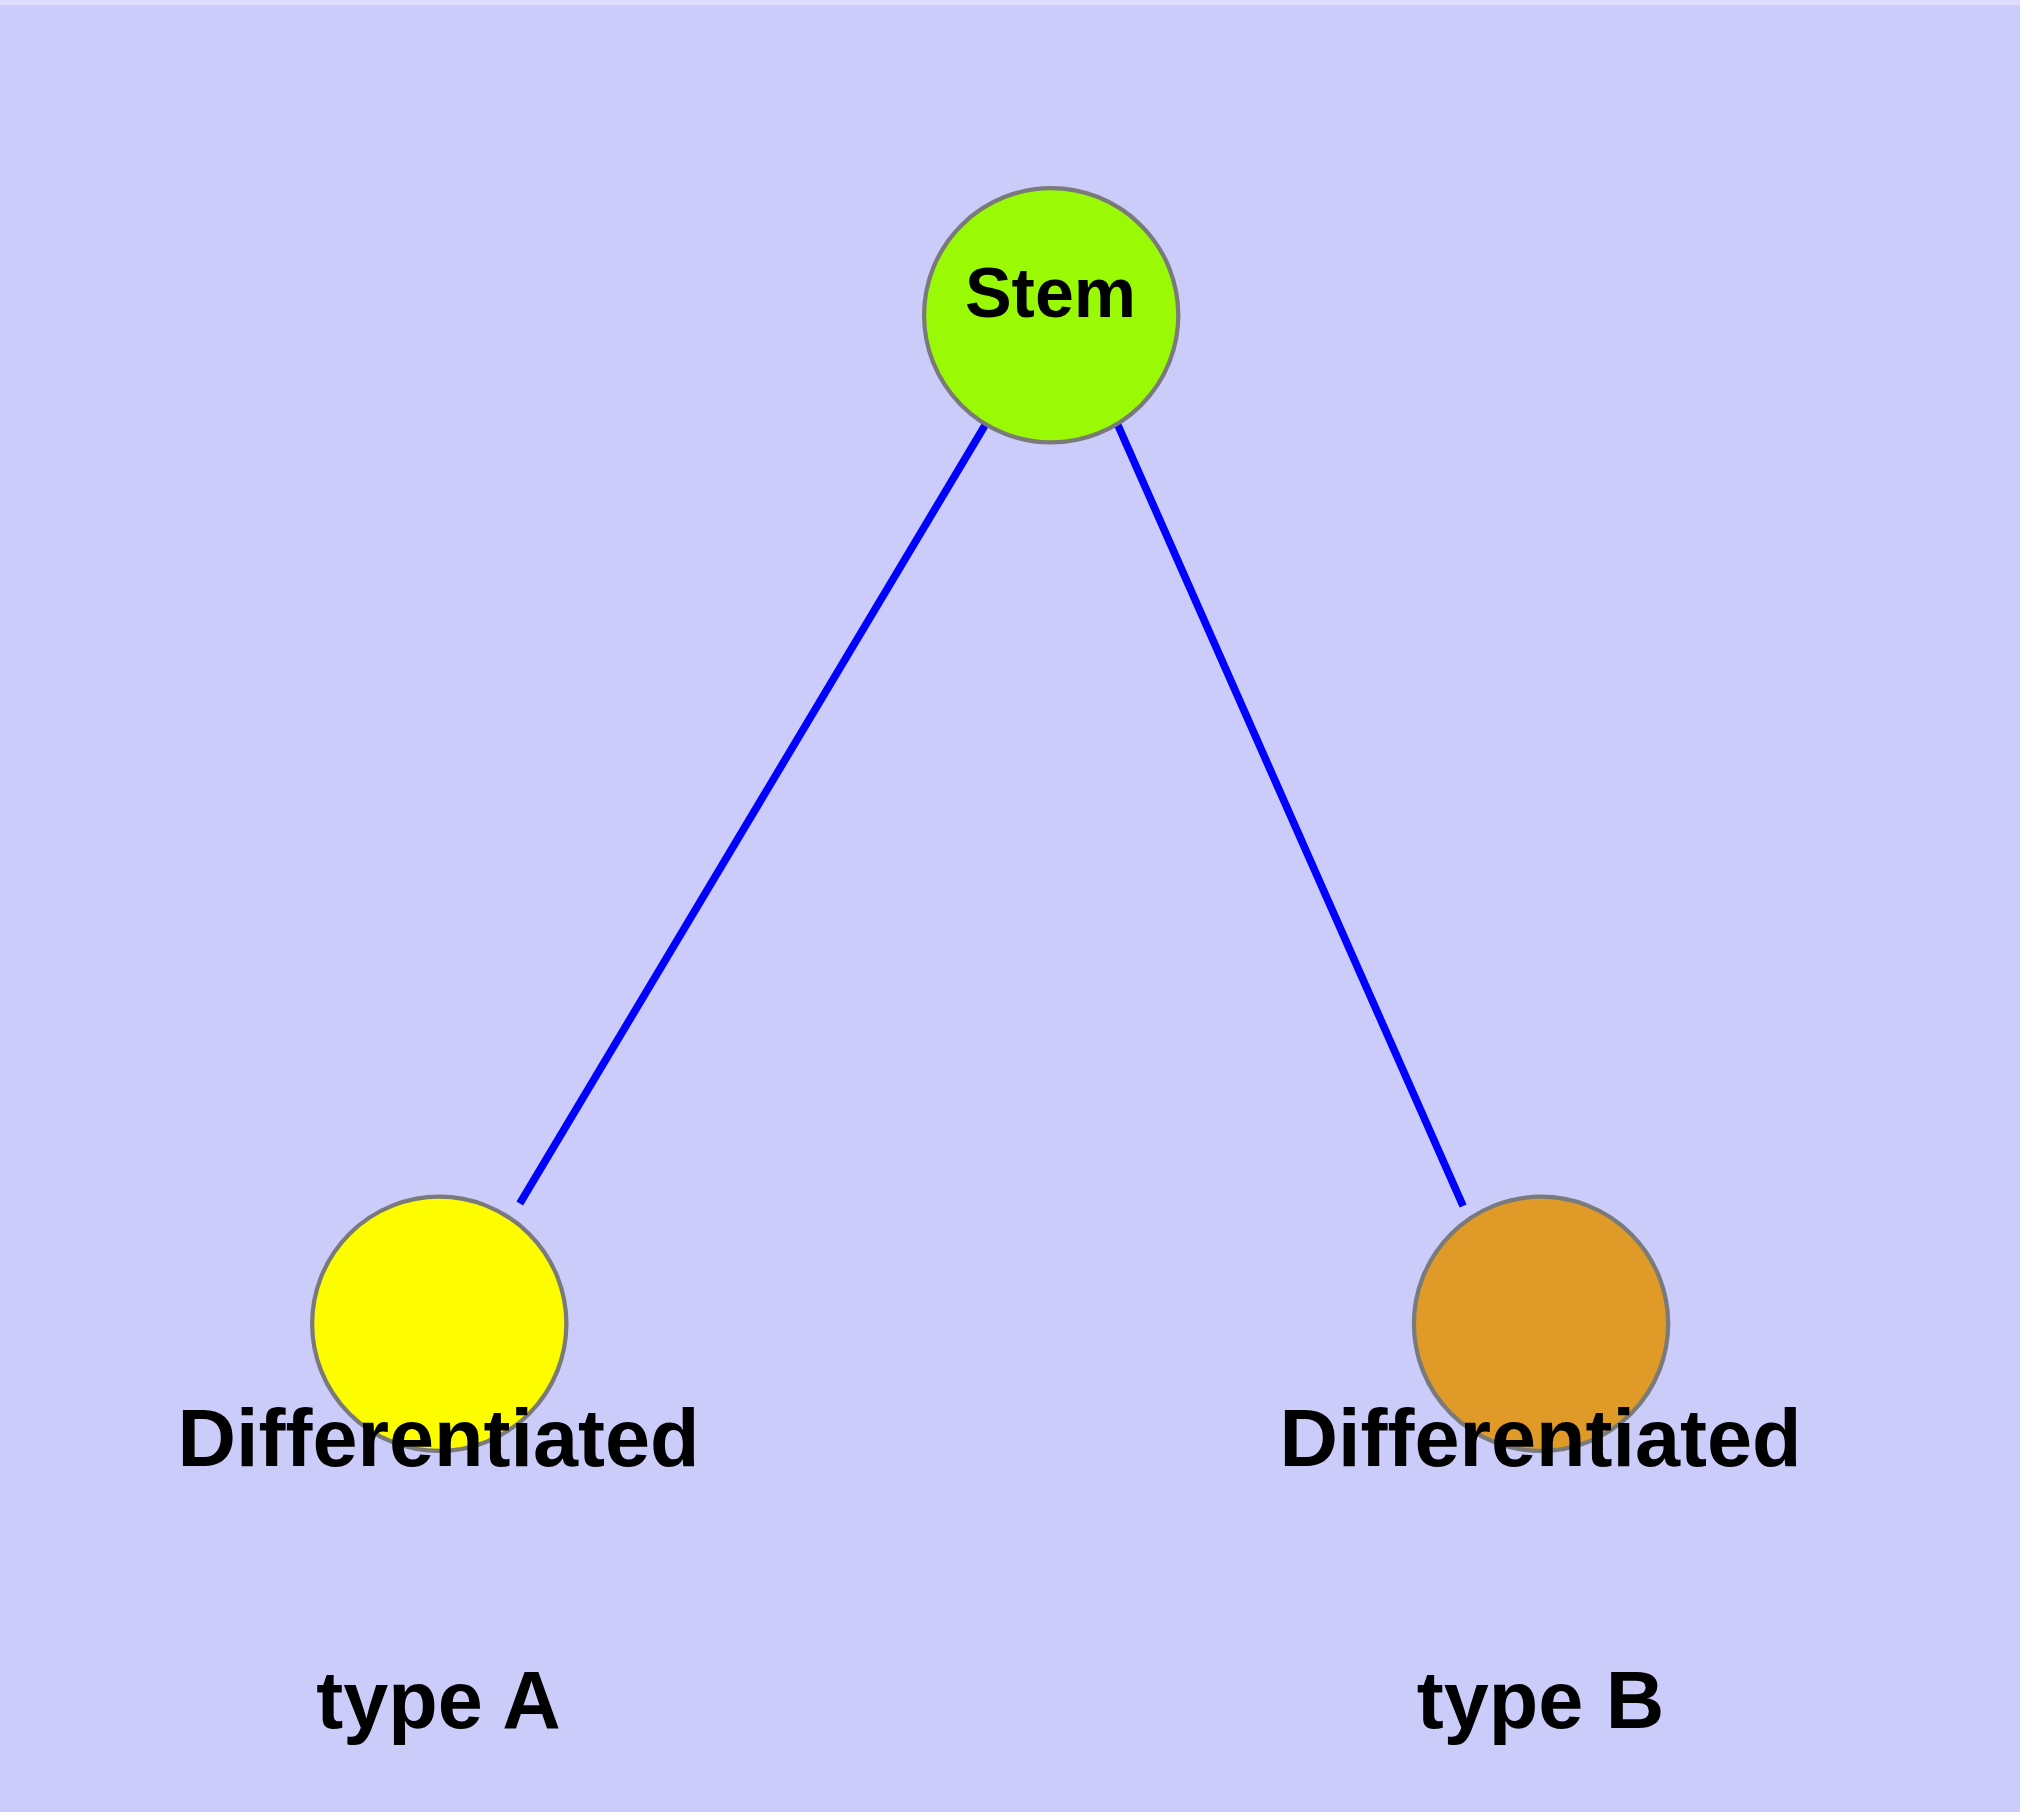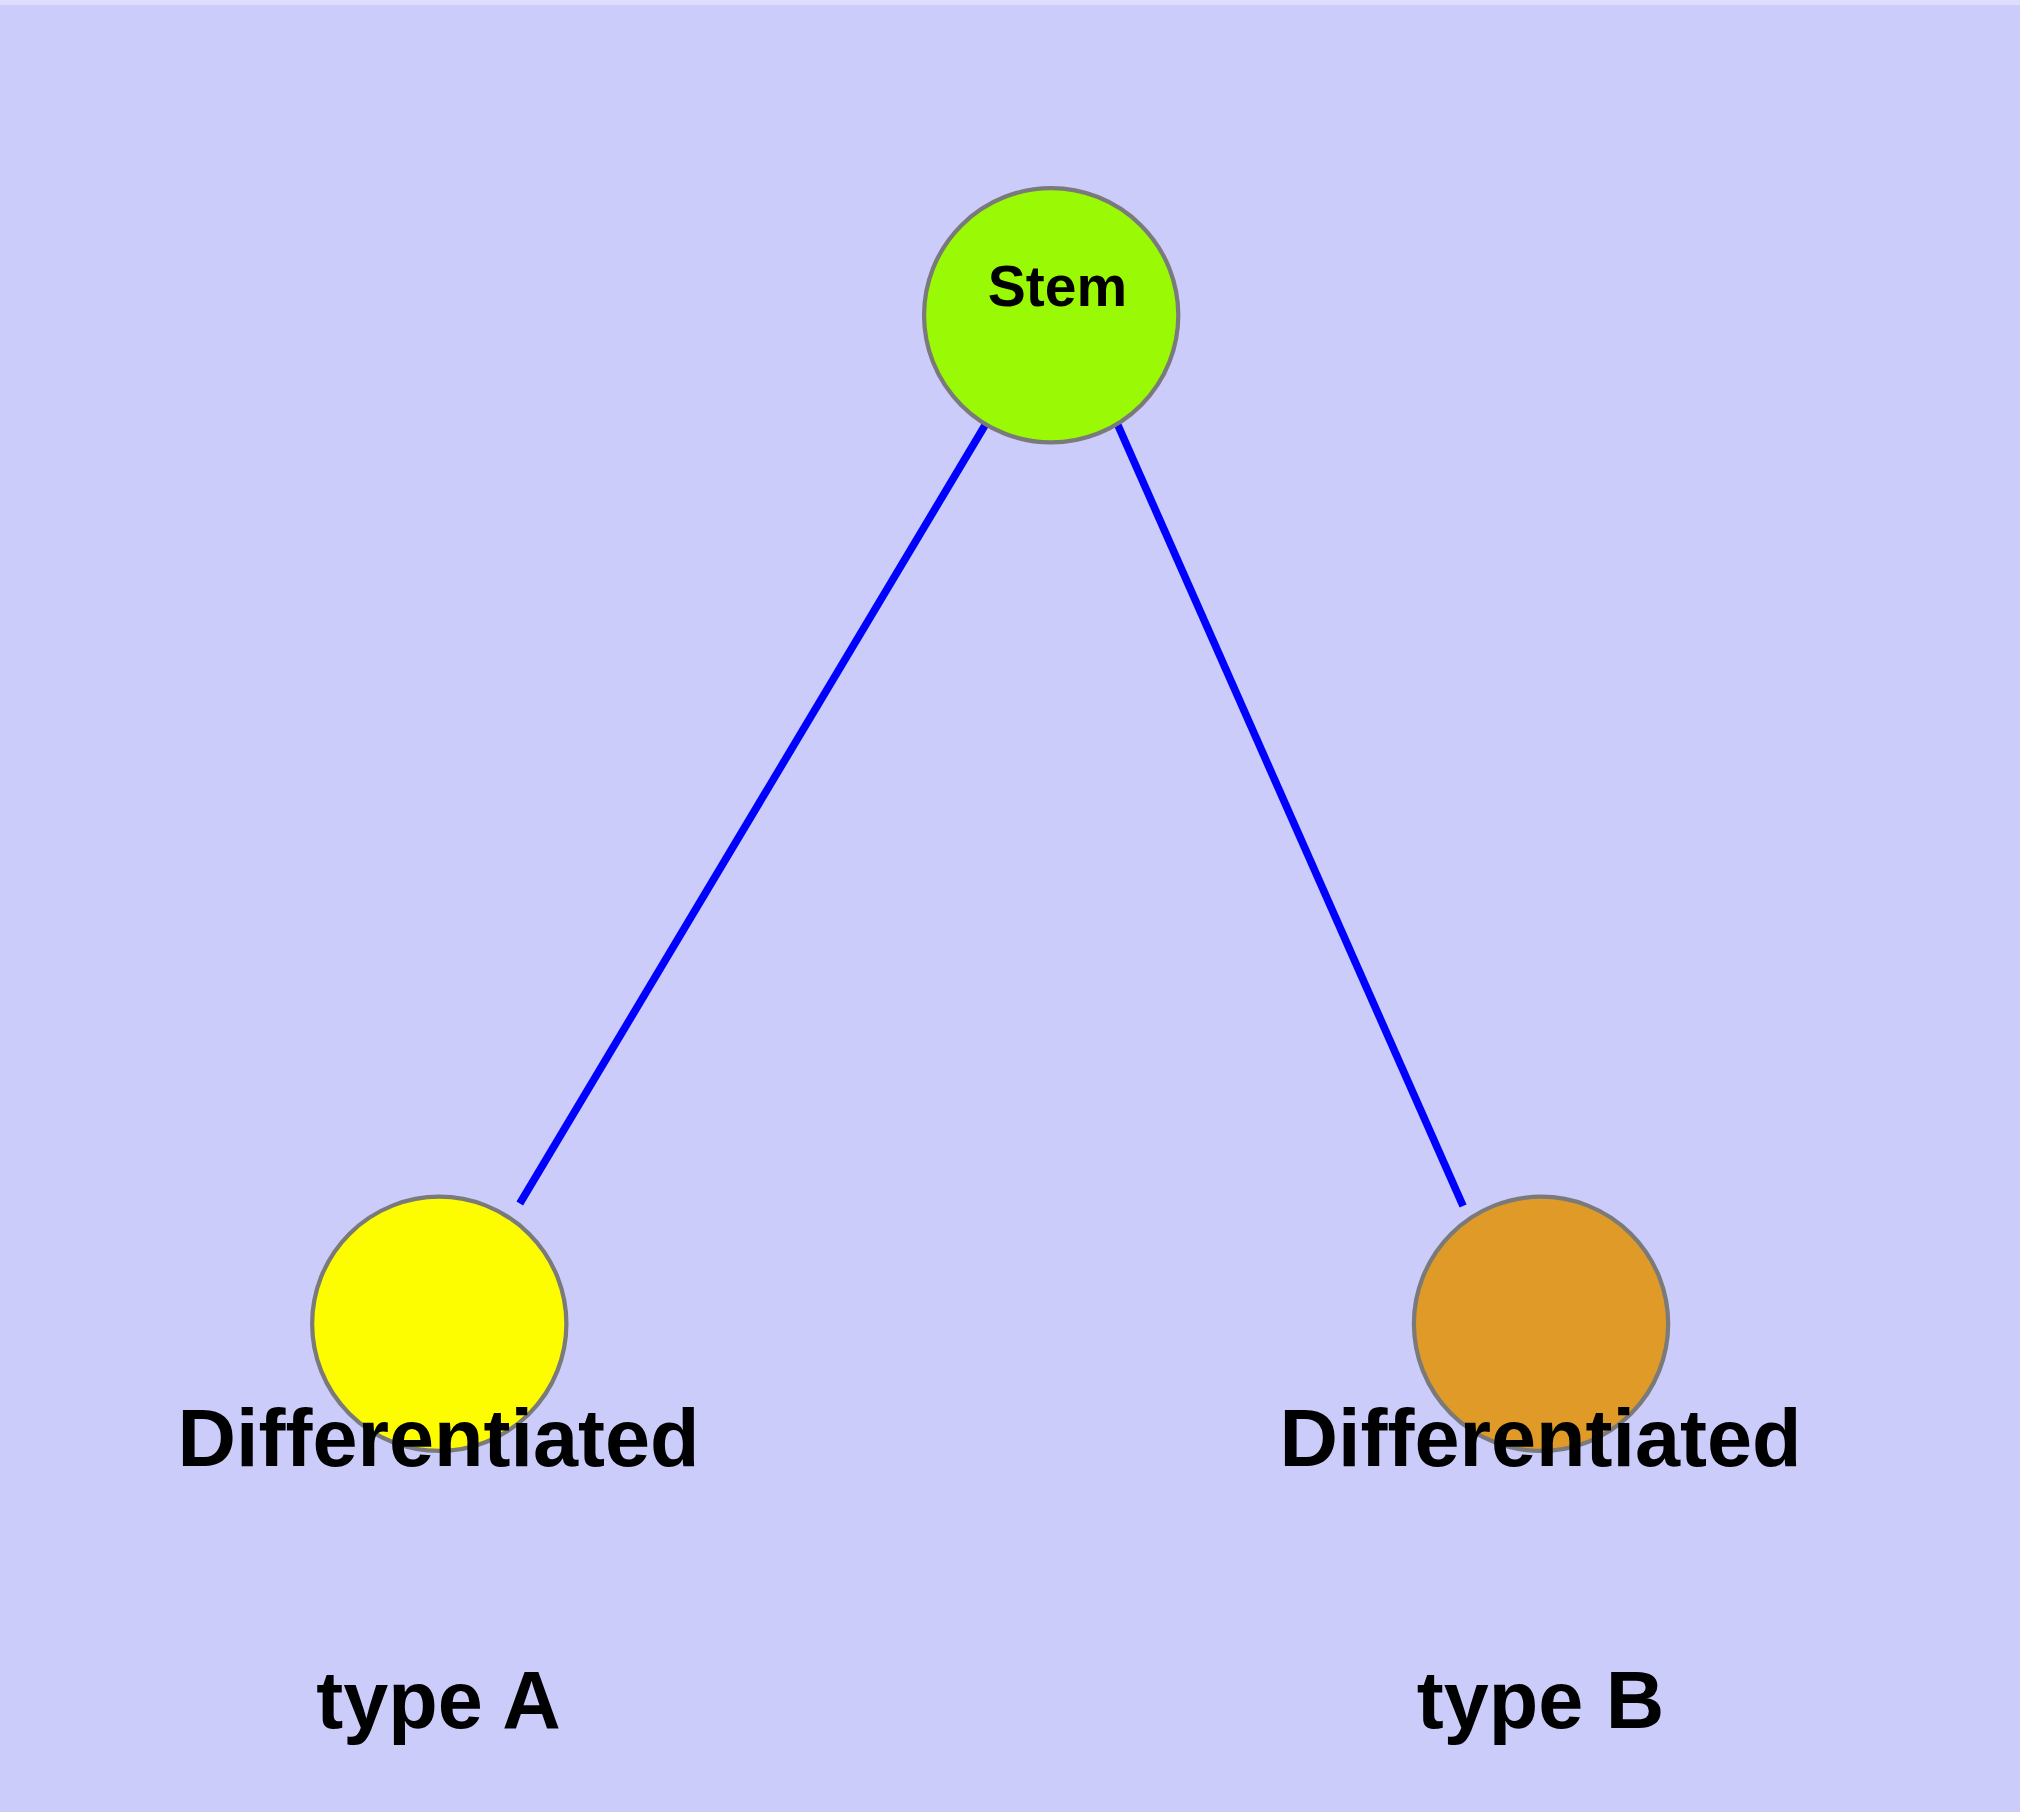--- a/index.html
+++ b/index.html
@@ -57,21 +57,21 @@
       <line x1="1318" y1="500" x2="1726" y2="1423" stroke="#0000ff" stroke-width="9" stroke-linecap="butt"></line>
     </g>
 
     <g>
       <circle cx="1240" cy="372" r="150" fill="#9afa06" stroke="#7a7a7a" stroke-width="5"></circle>
       <circle cx="518" cy="1562" r="150" fill="#fdfd00" stroke="#7a7a7a" stroke-width="5"></circle>
       <circle cx="1818" cy="1562" r="150" fill="#e09a28" stroke="#7a7a7a" stroke-width="5"></circle>
     </g>
   </svg>
 
-  <div class="node-label" style="left:210px; top:256px; width:1695px; font-size:57px;">Stem</div>
+  <div class="node-label" style="left:203px; top:256px; width:1695px; font-size:70px;">Stem</div>
 
   <div class="node-label" style="left:-409px; top:1220px; width:1695px; font-size:81px;">
     <div>Differentiated</div>
     <div>type A</div>
   </div>
 
   <div class="node-label" style="left:693px; top:1220px; width:1695px; font-size:81px;">
     <div>Differentiated</div>
     <div>type B</div>
   </div>

